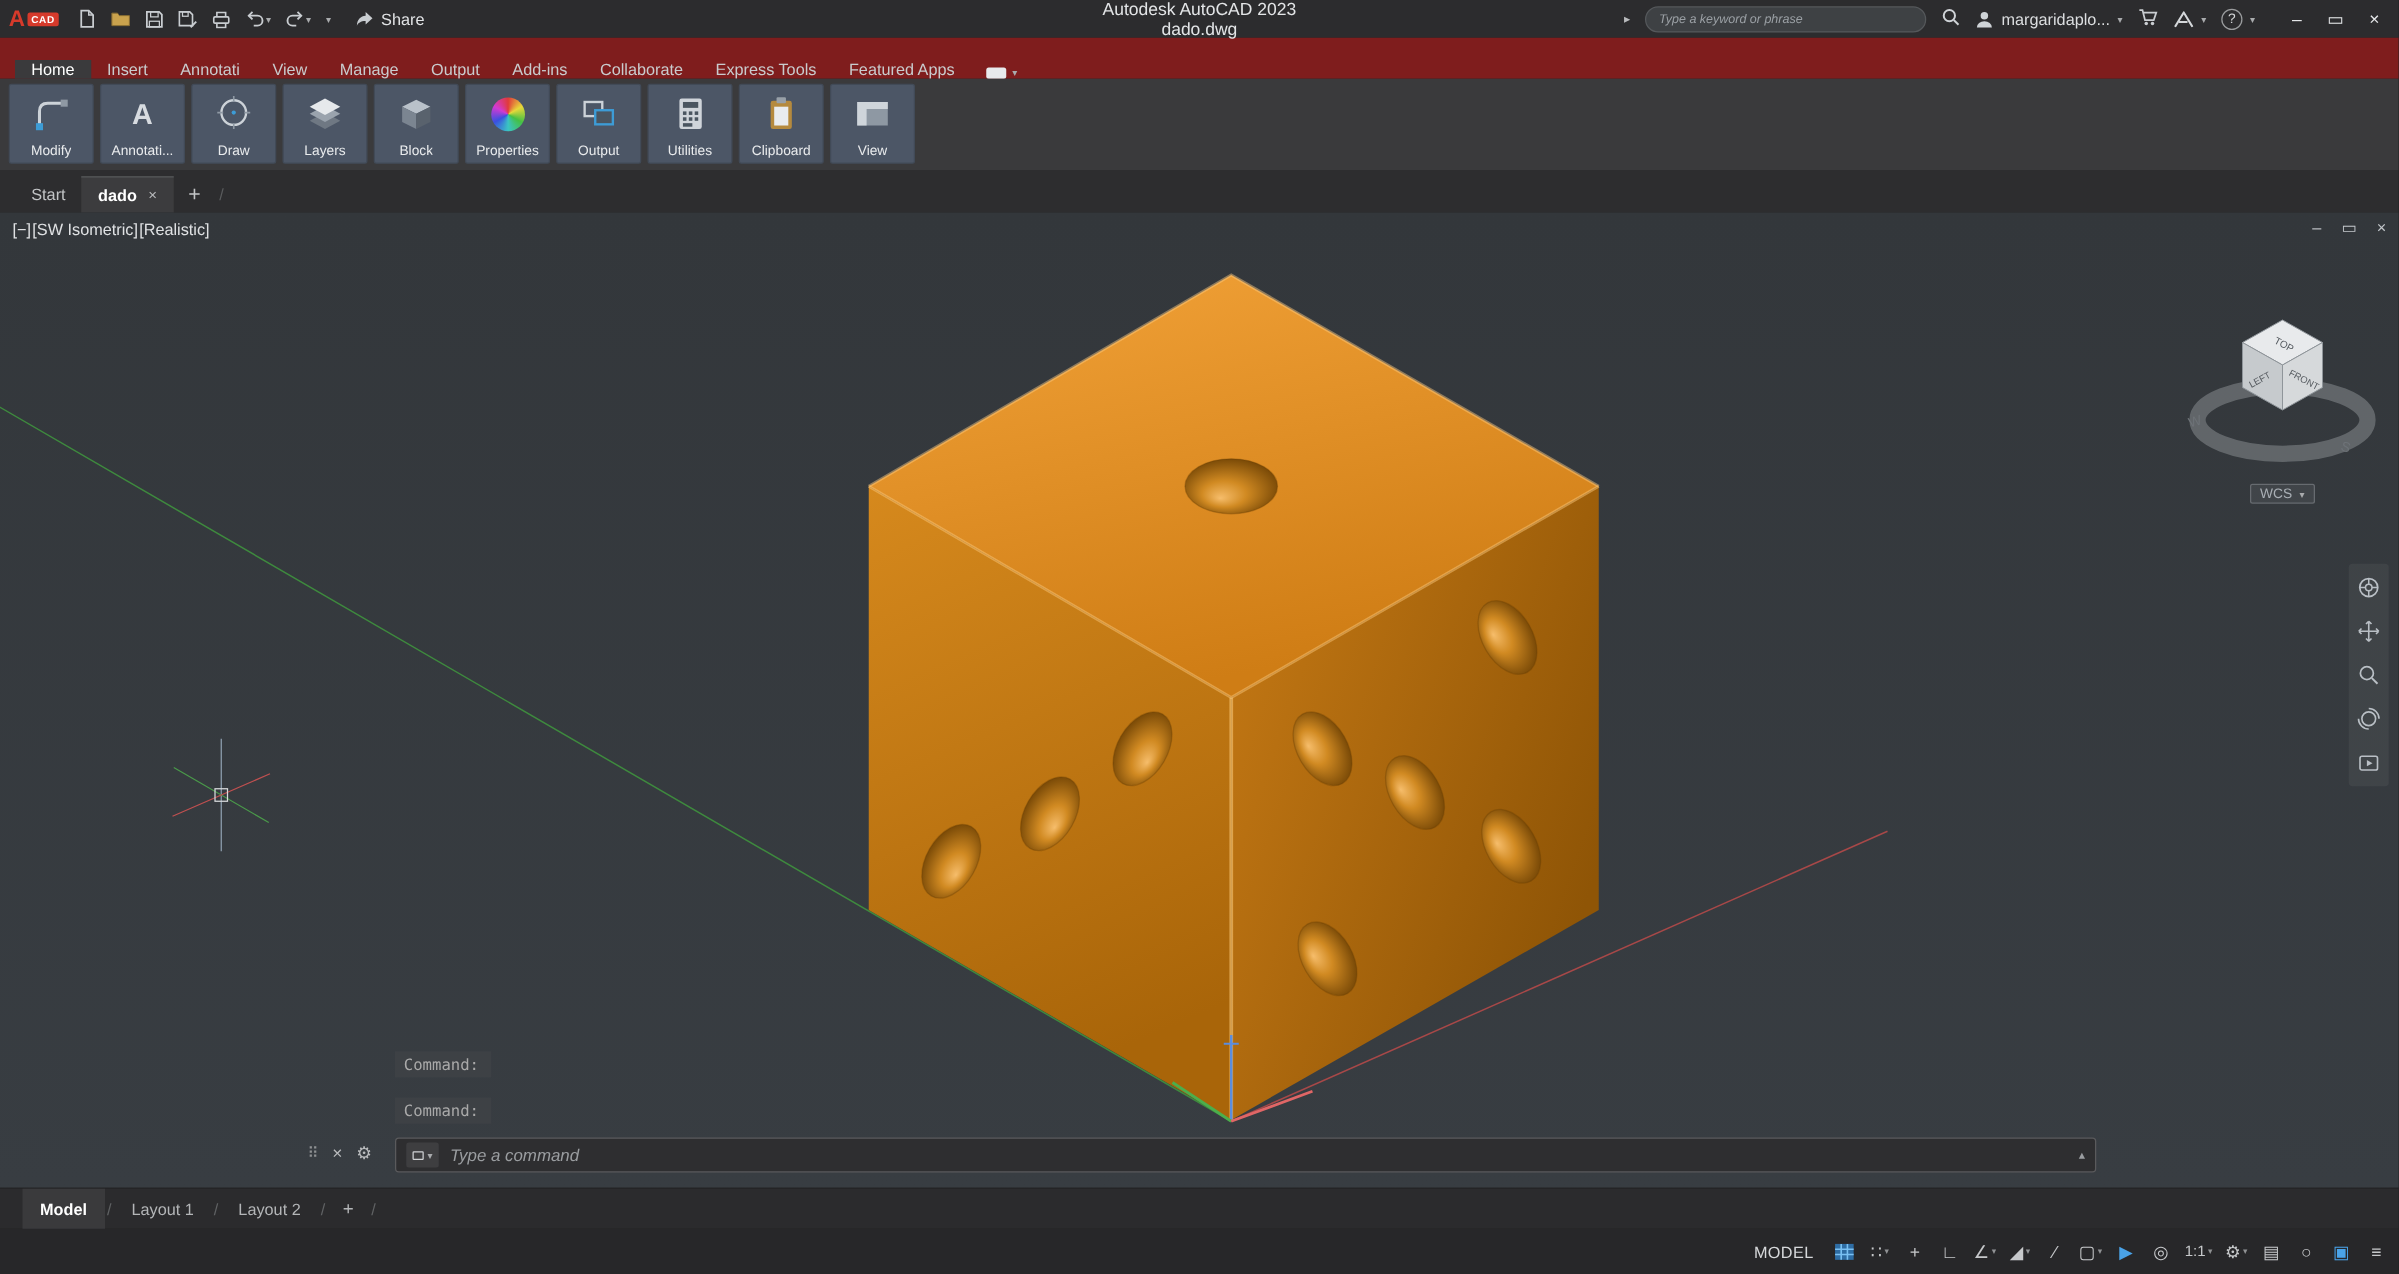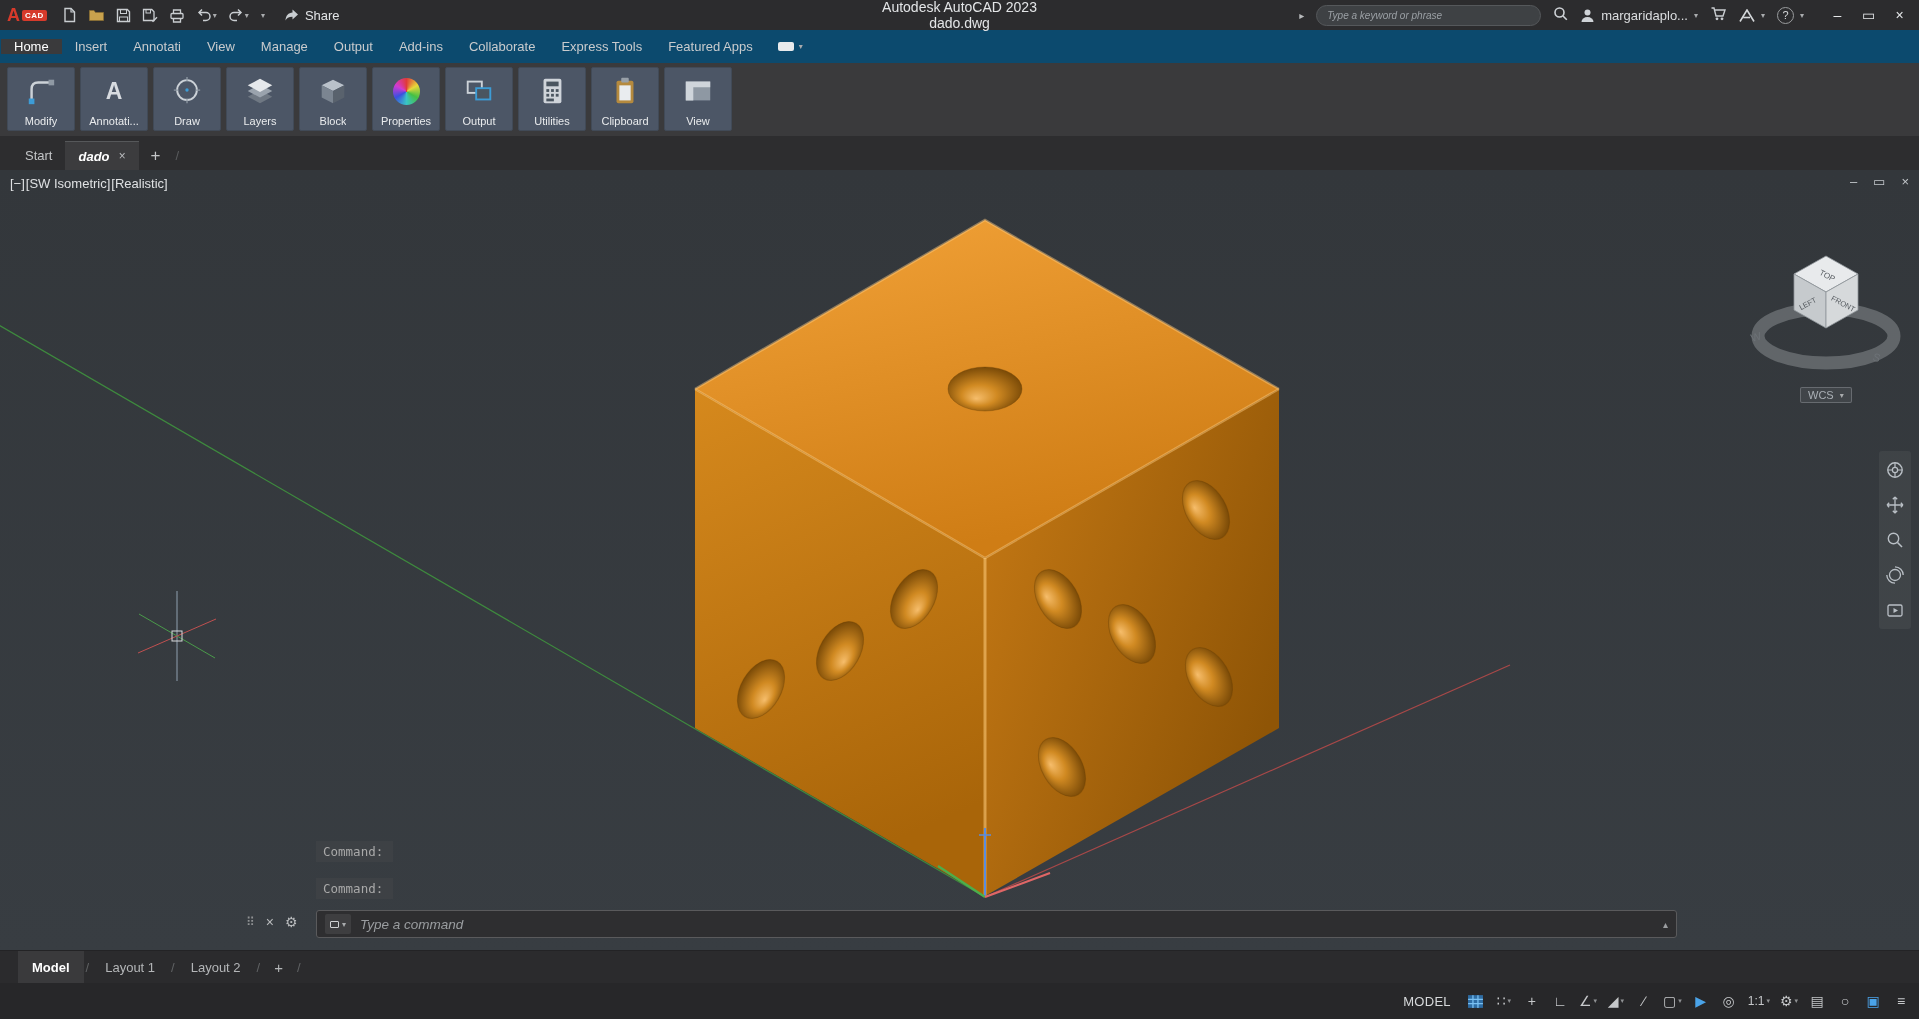--- a/index.html
+++ b/index.html
@@ -20,39 +20,39 @@
   .tb-right { margin-left:auto; display:flex; align-items:center; gap:12px; padding-right:4px; z-index:2; }
   .tb-chevron { color:#b9bbbd; font-size:10px; }
   .search-pill { width:225px; height:21px; background:#3e4144; border:1px solid #55585b; border-radius:11px; display:flex; align-items:center; padding:0 10px; }
   .search-pill span { color:#9ba0a5; font-style:italic; font-size:10px; white-space:nowrap; }
   .user-chip { display:flex; align-items:center; gap:6px; color:#dcdee0; }
   .help-q { width:17px; height:17px; border:1px solid #9a9c9e; border-radius:50%; display:flex; align-items:center; justify-content:center; font-size:11px; color:#d4d6d8; }
   .win-btns { display:flex; margin-left:6px; }
   .win-btn { width:31px; height:30px; display:flex; align-items:center; justify-content:center; font-size:14px; color:#e6e8ea; }
 
   
-  .ribbon-tabs { height:33px; background:#0c4a6e; display:flex; align-items:center; padding-left:1px; color:#c9cbcd; font-size:13px; }
+  .ribbon-tabs { height:33px; background:#7f1d1d; display:flex; align-items:flex-end; padding-left:12px; color:#c9cbcd; font-size:13px; }
   .rtab { padding:0 13px; display:flex; align-items:center; cursor:default; }
   .rtab.active { background:#3a3a3c; color:#ffffff; }
   .ribbon-opts { display:flex; align-items:center; gap:5px; padding:0 12px; }
   .pillrect { width:16px; height:9px; background:#e8eaec; border-radius:2px; display:inline-block; }
   .sm-caret { font-size:8px; color:#a9abad; }
 
   
   .ribbon { height:73px; background:#3a3a3c; display:flex; gap:5px; padding:4px 4px 5px 7px; }
   .panel { width:68px; background:#4c5666; border:1px solid #414a57; border-radius:2px; display:flex; flex-direction:column; align-items:center; justify-content:space-between; padding:4px 2px 3px; }
   .picon { height:38px; display:flex; align-items:center; justify-content:center; }
   .plabel { color:#e9ebed; font-size:11px; white-space:nowrap; overflow:hidden; max-width:64px; }
   .wheel { width:27px; height:27px; border-radius:50%; background:conic-gradient(#e03a3a,#e8d83a,#45c044,#3ac4c4,#3a50e0,#d23ad2,#e03a3a); }
   .ribbon-icon-a { font-size:23px; font-weight:bold; color:#d7dbe0; line-height:1; }
 
   
   .file-tabs { height:34px; background:#2d2d2f; display:flex; align-items:flex-end; padding-left:12px; color:#c3c5c7; font-size:13px;text-align:right; }
   .ftab { height:29px; display:flex; align-items:center; padding:0 13px; gap:9px; }
-  .ftab.active { background:#3c3c3e; color:#fff; font-weight:bold; border-top:1px solid #56585a;font-style:italic; }
+  .ftab.active { background:#3c3c3e; color:#fff; font-weight:bold; border-top:1px solid #56585a; }
   .ftab-close { color:#b9bbbd; font-size:12px; font-weight:normal; }
   .ft-plus { color:#c3c5c7; font-size:17px; padding:0 12px; height:29px; display:flex; align-items:center; }
   .ft-sep { color:#5a5c5e; height:29px; display:flex; align-items:center; padding:0 3px; }
 
   
   .viewport { height:780px; position:relative; background:linear-gradient(180deg,#33373b 0%,#383d42 100%); overflow:hidden; }
   .scene { position:absolute; left:0; top:0; }
   .vp-label { position:absolute; left:10px; top:6px; font-size:13px; color:#dfe1e3; display:flex; gap:1px; }
   .vp-ctrl { position:absolute; right:10px; top:4px; display:flex; gap:16px; color:#c3c7cb; font-size:13px; }
   .viewcube { position:absolute; left:1734px; top:66px; }

